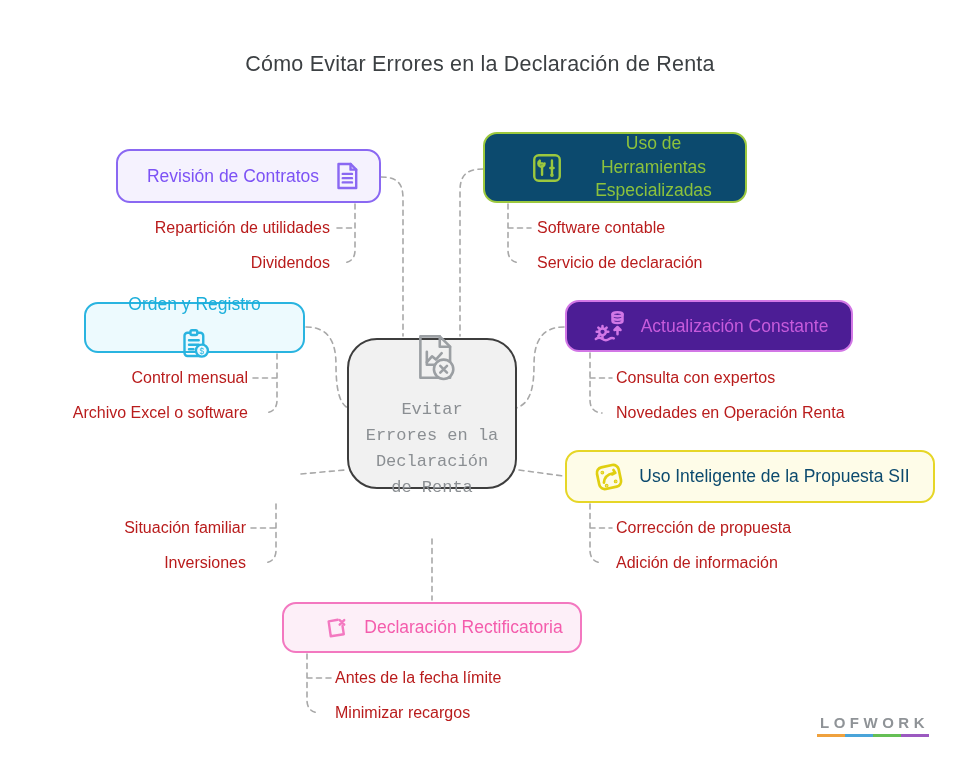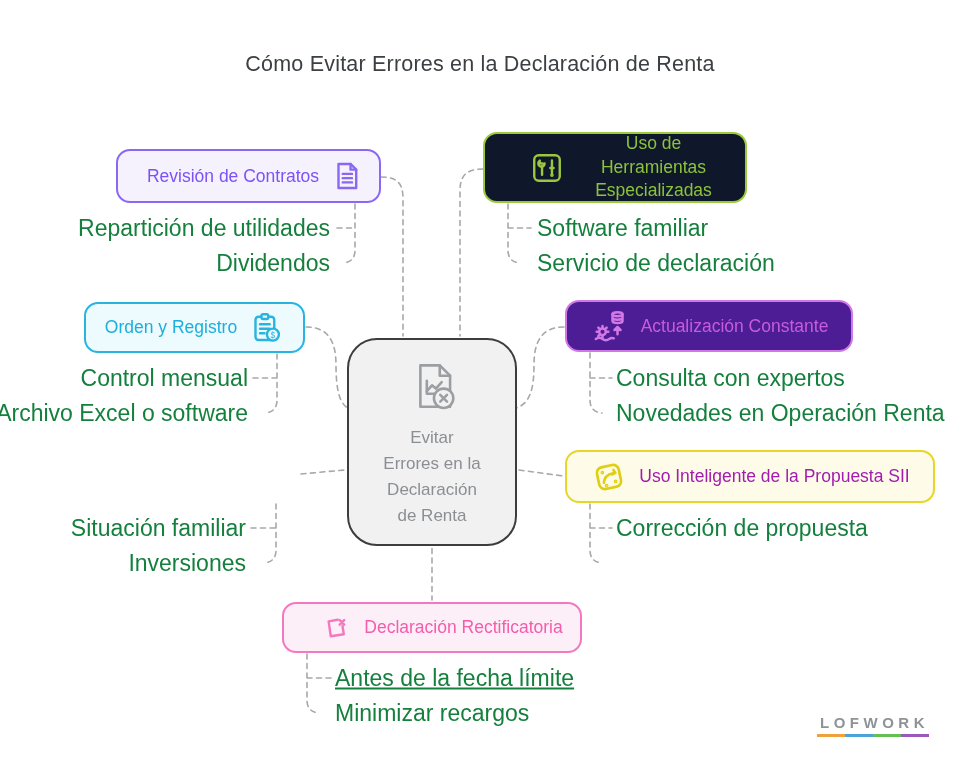--- a/index.html
+++ b/index.html
@@ -13,37 +13,37 @@
     font-size:21.5px;color:#3c4043;letter-spacing:.2px;
   }
   svg.connectors{position:absolute;inset:0;pointer-events:none;}
   .branch{
     position:absolute;box-sizing:border-box;border-radius:14px;border:2px solid;
     display:flex;align-items:center;justify-content:center;gap:11px;
     font-size:17.5px;padding:4px 14px;
   }
   .branch .bicon{display:flex;align-items:center;justify-content:center;flex:0 0 auto;}
   .b-purple{border-color:#8a68f2;background:#f5f2fe;color:#7c52f5;padding-left:28px;}
-  .b-green{border-color:#9cc83e;background:#0f172a;color:#8cc23c;padding-left:44px;}
+  .b-green{border-color:#9cc83e;background:#0c4a6e;color:#8cc23c;padding-left:44px;}
   .b-cyan{border-color:#29b4e0;background:#edfafe;color:#1cafdb;}
   .b-magenta{border-color:#d277e6;background:#4c1d95;color:#c75bdc;}
   .b-orange{border-color:#e28a3c;background:#fdf3e9;color:#e0832f;}
-  .b-yellow{border-color:#e6d627;background:#fefce8;color:#a21caf;}
+  .b-yellow{border-color:#e6d627;background:#fefce8;color:#0c4a6e;}
   .b-pink{border-color:#f378c0;background:#fdeff8;color:#f45cac;padding-left:32px;}
   .b-green .blabel{text-align:center;line-height:1.35;}
   .center-node{
-    position:absolute;left:347px;top:338px;width:170px;height:208px;box-sizing:border-box;
+    position:absolute;left:347px;top:338px;width:170px;height:151px;box-sizing:border-box;
     border:2.5px solid #3d3d3d;border-radius:30px;background:#f1f1f1;
-    display:flex;flex-direction:column;align-items:center;justify-content:center;
+    display:flex;flex-direction:column;align-items:center;justify-content:center;font-family:Liberation Mono, monospace;
   }
   .center-node .clines{
     color:#8b8f93;font-size:17px;line-height:1.52;text-align:center;margin-top:4px;
   }
   .sub{
-    position:absolute;font-size:23px;color:#15803d;white-space:nowrap;
+    position:absolute;font-size:16px;color:#b91c1c;white-space:nowrap;
     transform:translateY(-50%);
   }
   .logo{position:absolute;left:817px;top:714px;width:112px;text-align:right;}
   .logo .word{
     font-size:15px;font-weight:bold;letter-spacing:4.5px;color:#8f9397;display:block;
     margin-bottom:3px;padding-left:3px;
   }
   .logo .bar{display:flex;height:3px;width:112px;}
   .logo .bar span{flex:1;}
   .seg-0{background:#efa13d;} .seg-1{background:#4aa4d9;}
@@ -111,21 +111,21 @@
         <rect x="3.5" y="3.5" width="17" height="17" rx="3"></rect>
         <path d="M7.2 7.2 a2.1 2.1 0 1 0 3.2 1.8 M7.2 7.2 V9 H9"></path>
         <path d="M8.7 10.8 V16.5"></path>
         <path d="M15.3 7 V12 M14.2 12 H16.4 M15.3 12 V16.5"></path>
         <circle cx="15.3" cy="16.8" r="0.4"></circle>
       </svg>
     </span>
     <span class="blabel">Uso de Herramientas Especializadas</span>
   </div>
 
-  <div class="branch b-cyan" style="left:84px;top:302px;width:221px;height:51px;">
+  <div class="branch b-cyan" style="left:84px;top:302px;width:221px;height:51px;flex-direction:column;">
     <span class="blabel">Orden y Registro</span>
     <span class="bicon">
       <svg width="36" height="36" viewBox="0 0 24 24" fill="none" stroke="#29b4e0" stroke-width="1.6" stroke-linecap="round" stroke-linejoin="round">
         <rect x="5" y="4.5" width="12.5" height="15.5" rx="2"></rect>
         <rect x="9" y="2.8" width="4.5" height="3.2" rx="1" fill="#edfafe"></rect>
         <path d="M8 9.5 H14.5 M8 12.5 H14.5 M8 15.5 H11"></path>
         <circle cx="16.6" cy="16.4" r="4" fill="#edfafe"></circle>
         <text x="16.6" y="18.4" font-size="5.6" text-anchor="middle" fill="#29b4e0" stroke="none" font-family="Liberation Sans, sans-serif">$</text>
       </svg>
     </span>
@@ -169,27 +169,28 @@
     <span class="blabel">Declaración Rectificatoria</span>
   </div>
 
   <div class="sub" style="top:228px;right:630px;">Repartición de utilidades</div>
   <div class="sub" style="top:263px;right:630px;">Dividendos</div>
   <div class="sub" style="top:378px;right:712px;">Control mensual</div>
   <div class="sub" style="top:413px;right:712px;">Archivo Excel o software</div>
   <div class="sub" style="top:528px;right:714px;">Situación familiar</div>
   <div class="sub" style="top:563px;right:714px;">Inversiones</div>
 
-  <div class="sub" style="top:228px;left:537px;">Software familiar</div>
+  <div class="sub" style="top:228px;left:537px;">Software contable</div>
   <div class="sub" style="top:263px;left:537px;">Servicio de declaración</div>
   <div class="sub" style="top:378px;left:616px;">Consulta con expertos</div>
   <div class="sub" style="top:413px;left:616px;">Novedades en Operación Renta</div>
   <div class="sub" style="top:528px;left:616px;">Corrección de propuesta</div>
-
-  <div class="sub" style="top:678px;left:335px;text-decoration:underline;">Antes de la fecha límite</div>
+  <div class="sub" style="top:563px;left:616px;">Adición de información</div>
+
+  <div class="sub" style="top:678px;left:335px;">Antes de la fecha límite</div>
   <div class="sub" style="top:713px;left:335px;">Minimizar recargos</div>
 
   <div class="logo">
     <span class="word">LOFWORK</span>
     <span class="bar">
       <span class="seg-0"></span>
       <span class="seg-1"></span>
       <span class="seg-2"></span>
       <span class="seg-3"></span>
     </span>

